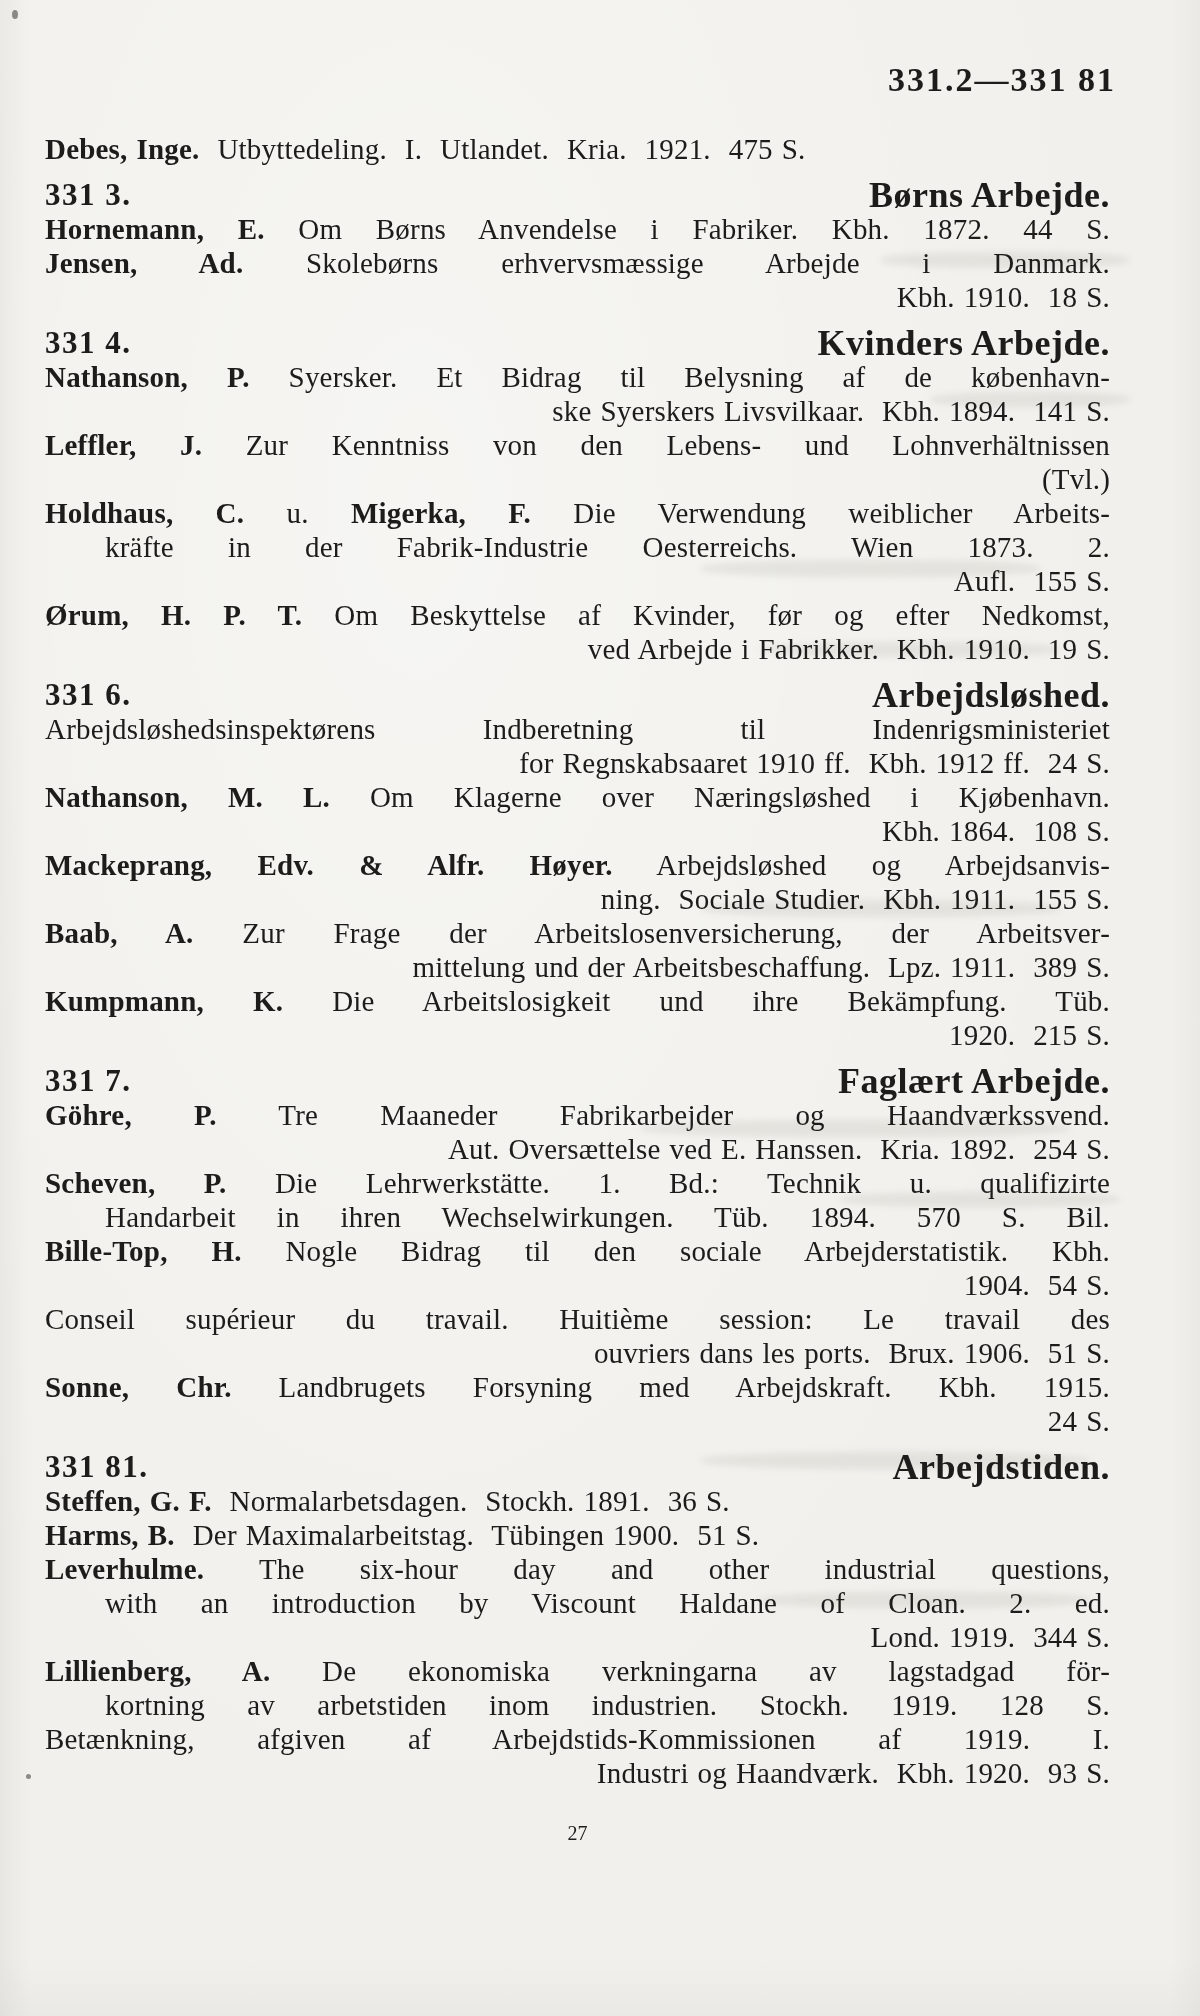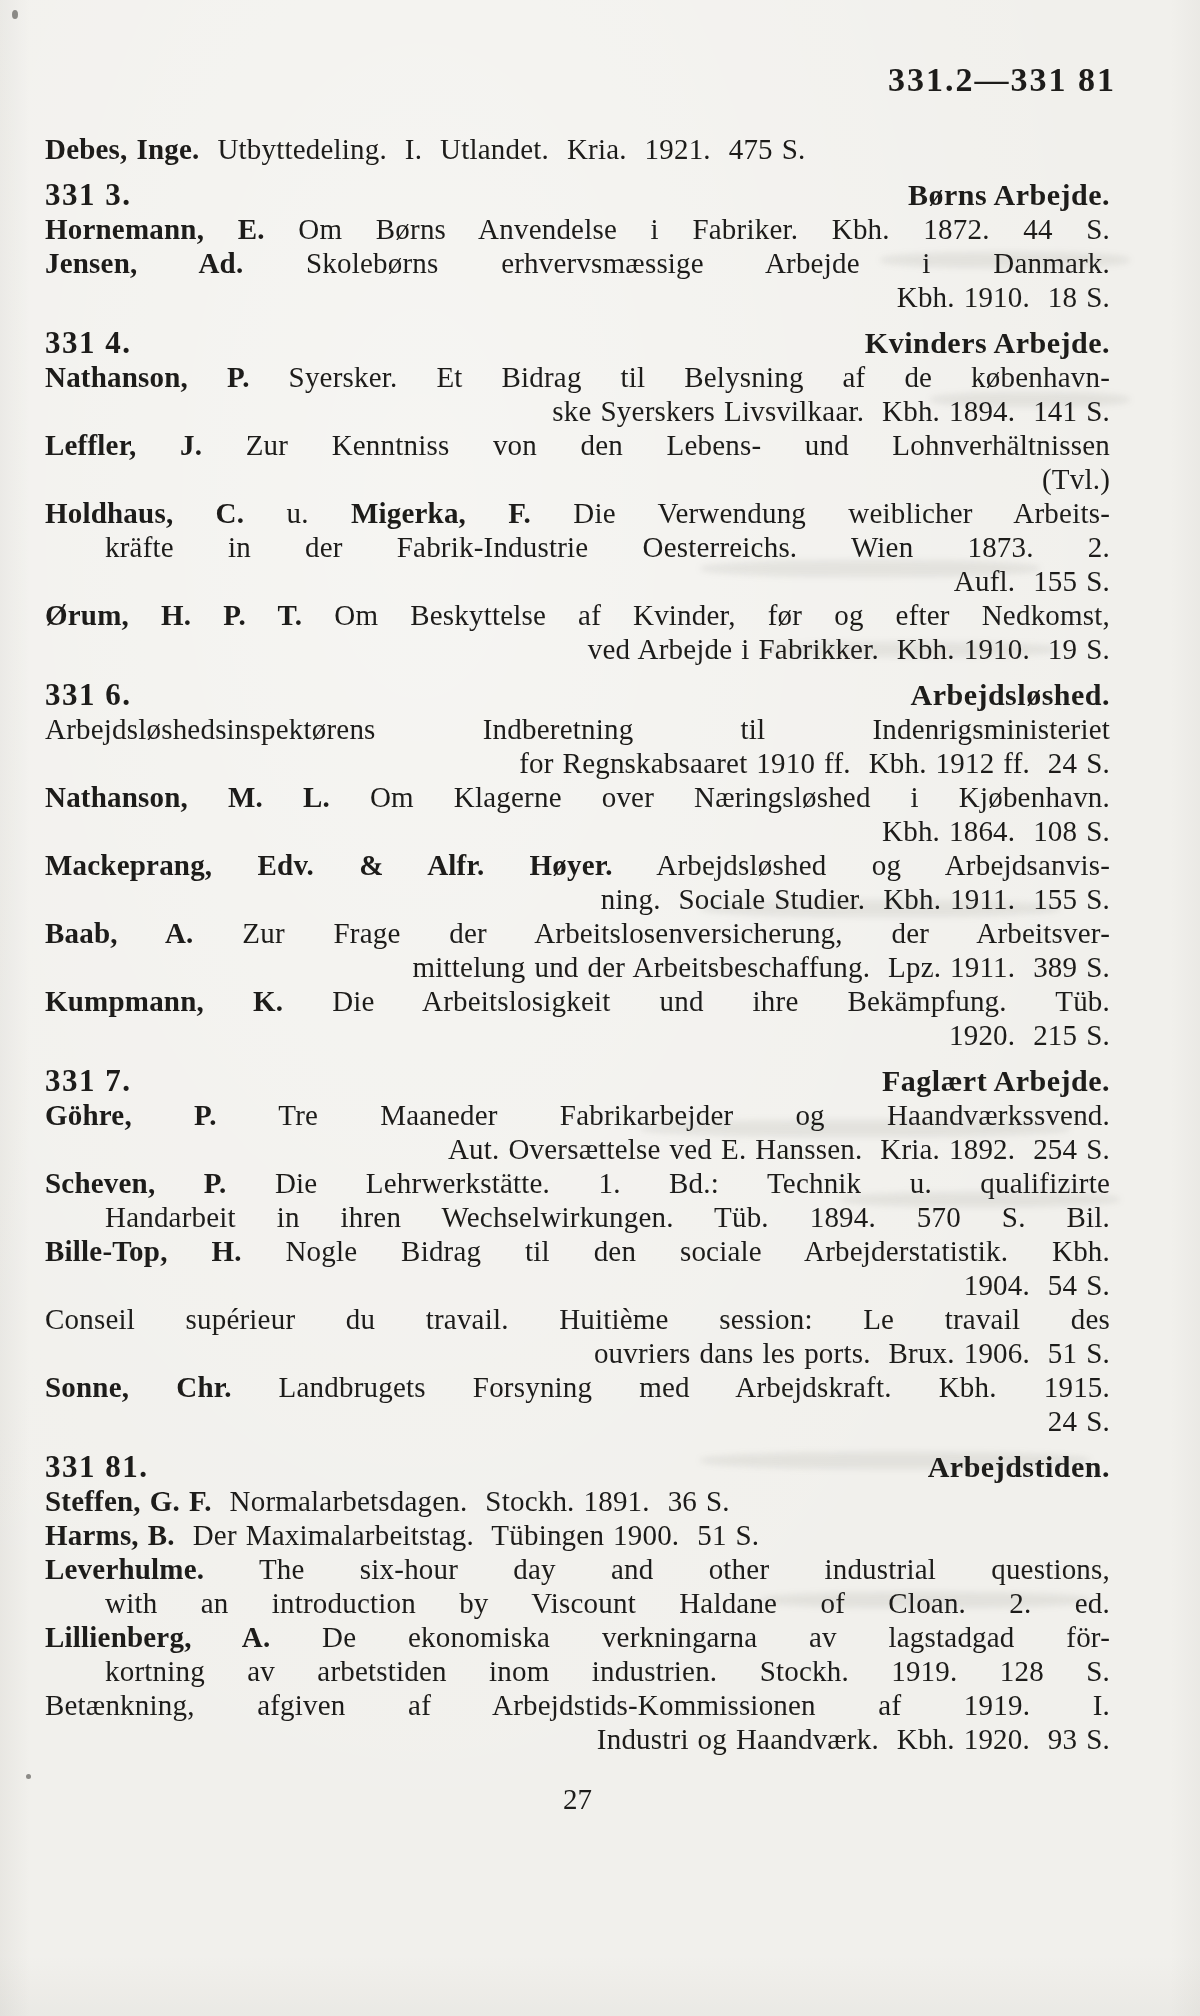--- a/index.html
+++ b/index.html
@@ -56,27 +56,27 @@
   .bib-heading{
     display:flex;
     justify-content:space-between;
     align-items:flex-end;
     margin-top:12px;
     line-height:34px;
     height:34px;
     font-weight:bold;
   }
   .bib-heading .num{font-size:31px;letter-spacing:1.5px;}
-  .bib-heading .title{font-size:30px;letter-spacing:0.5px;}
+  .bib-heading .title{font-size:36px;letter-spacing:0.5px;}
   .page-number{
     margin-top:26px;
     margin-left:45px;
     width:1065px;
     text-align:center;
-    font-size:29px;
+    font-size:20px;
     line-height:34px;
   }
   
   .smudge{
     position:absolute;
     background:rgba(100,98,86,0.10);
     filter:blur(3px);
     border-radius:45%;
     z-index:1;
   }
@@ -184,20 +184,21 @@
       </div>
       <div class="bib-entry">
         <div class="line"><span class="author">Steffen, G. F.</span><span>  Normalarbetsdagen.  Stockh. 1891.  36 S.</span></div>
       </div>
       <div class="bib-entry">
         <div class="line"><span class="author">Harms, B.</span><span>  Der Maximalarbeitstag.  Tübingen 1900.  51 S.</span></div>
       </div>
       <div class="bib-entry">
         <div class="line justify"><span class="author">Leverhulme.</span><span> The six-hour day and other industrial questions,</span></div>
         <div class="line indent justify"><span>with an introduction by Viscount Haldane of Cloan. 2. ed.</span></div>
+        <div class="line indent"><span>Lond. 1919.  344 S.</span></div>
       </div>
       <div class="bib-entry">
         <div class="line justify"><span class="author">Lillienberg, A.</span><span> De ekonomiska verkningarna av lagstadgad för-</span></div>
         <div class="line indent justify"><span>kortning av arbetstiden inom industrien. Stockh. 1919. 128 S.</span></div>
       </div>
       <div class="bib-entry">
         <div class="line justify"><span>Betænkning, afgiven af Arbejdstids-Kommissionen af 1919. I.</span></div>
         <div class="line indent"><span>Industri og Haandværk.  Kbh. 1920.  93 S.</span></div>
       </div>
     </div>

